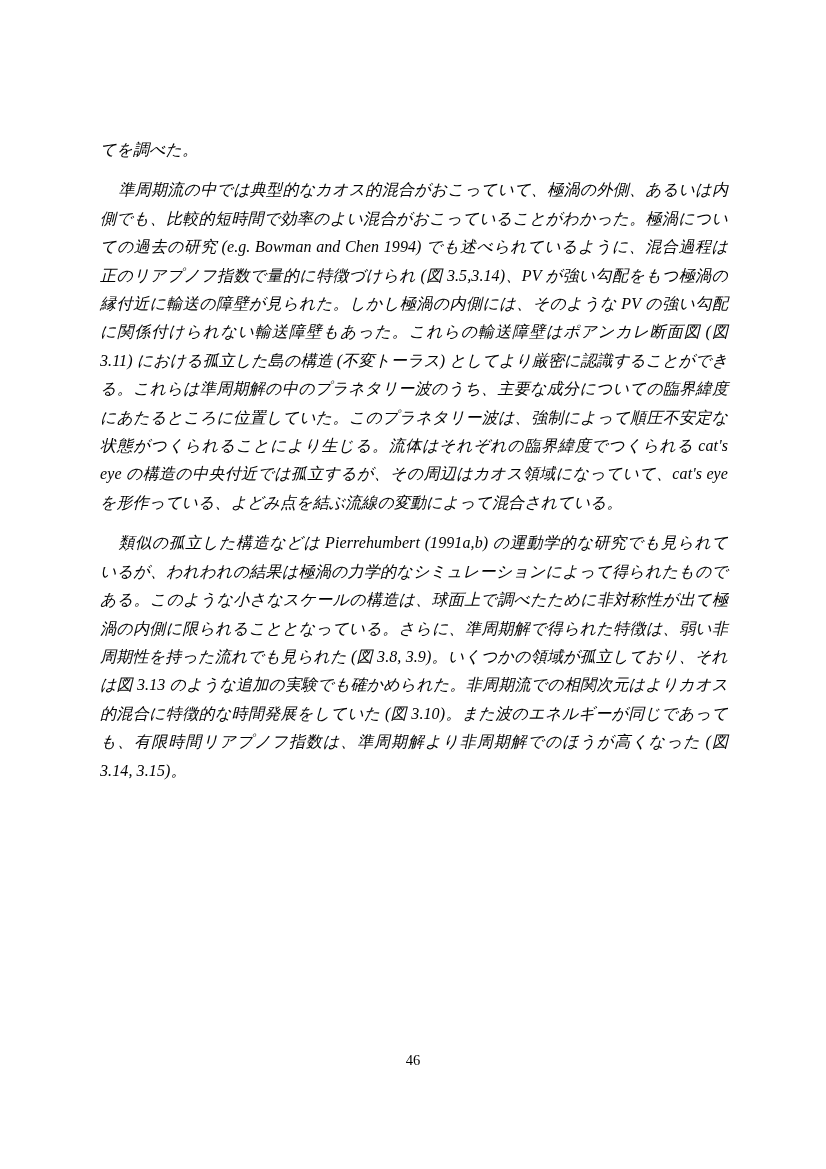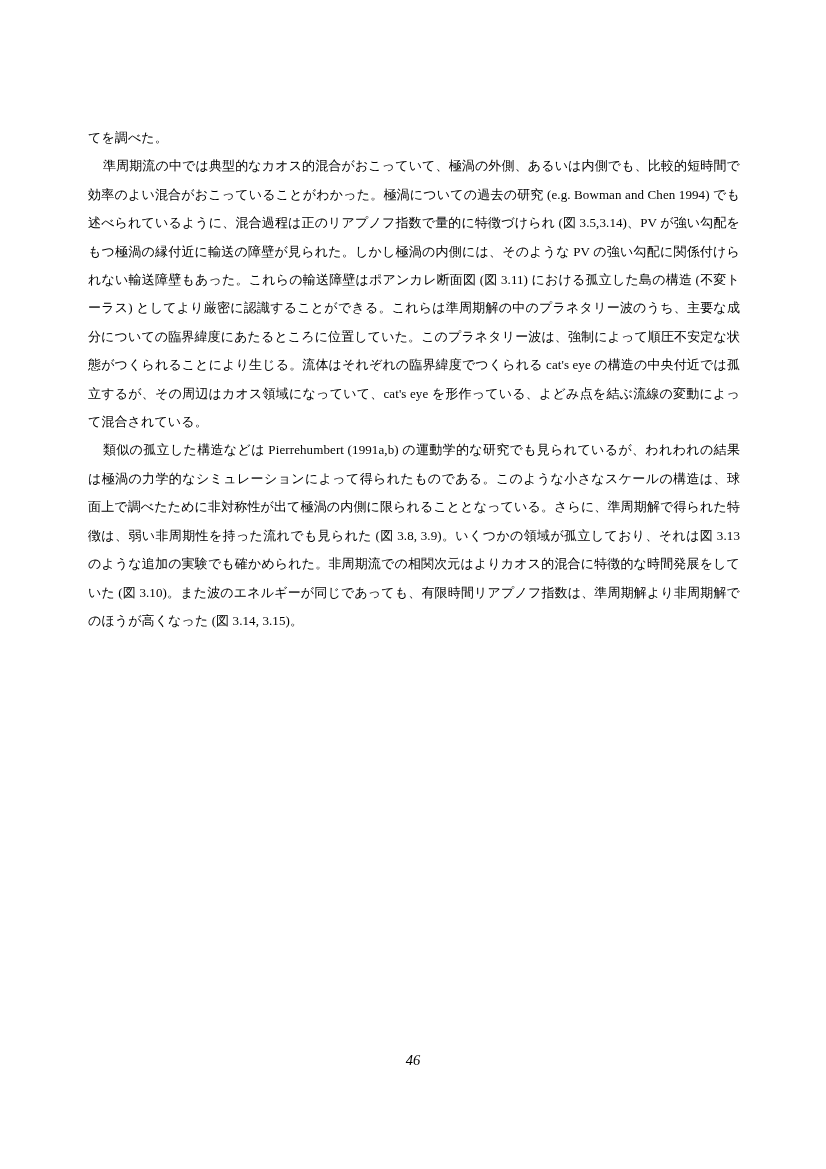--- a/index.html
+++ b/index.html
@@ -23,40 +23,40 @@
     height: 1169px;
     box-sizing: border-box;
   }
   .content {
     position: absolute;
     left: 88px;
     top: 124px;
     width: 652px;
   }
   p.para {
-    margin: 0;
-    font-size: 13px;
+    margin: 12px;
+    font-size: 16px;
     line-height: 28.4px;
     text-align: justify;
     text-justify: inter-ideograph;
     letter-spacing: 0.1px;
     word-spacing: 0px;
+    font-style: italic;
   }
   p.indent {
     text-indent: 1.15em;
   }
   .footer {
     position: absolute;
     left: 0;
     top: 1052px;
     width: 826px;
     text-align: center;
     font-size: 14.5px;
     font-family: "Liberation Serif", "DejaVu Serif", serif;
-    font-style: italic;
   }
 </style>
 </head>
 <body>
 
 <div class="page">
   <div class="content">
     <p class="para">てを調べた。</p>
     <p class="para indent">準周期流の中では典型的なカオス的混合がおこっていて、極渦の外側、あるいは内側でも、比較的短時間で効率のよい混合がおこっていることがわかった。極渦についての過去の研究 (e.g. Bowman and Chen 1994) でも述べられているように、混合過程は正のリアプノフ指数で量的に特徴づけられ (図 3.5,3.14)、PV が強い勾配をもつ極渦の縁付近に輸送の障壁が見られた。しかし極渦の内側には、そのような PV の強い勾配に関係付けられない輸送障壁もあった。これらの輸送障壁はポアンカレ断面図 (図 3.11) における孤立した島の構造 (不変トーラス) としてより厳密に認識することができる。これらは準周期解の中のプラネタリー波のうち、主要な成分についての臨界緯度にあたるところに位置していた。このプラネタリー波は、強制によって順圧不安定な状態がつくられることにより生じる。流体はそれぞれの臨界緯度でつくられる cat's eye の構造の中央付近では孤立するが、その周辺はカオス領域になっていて、cat's eye を形作っている、よどみ点を結ぶ流線の変動によって混合されている。</p>
     <p class="para indent">類似の孤立した構造などは Pierrehumbert (1991a,b) の運動学的な研究でも見られているが、われわれの結果は極渦の力学的なシミュレーションによって得られたものである。このような小さなスケールの構造は、球面上で調べたために非対称性が出て極渦の内側に限られることとなっている。さらに、準周期解で得られた特徴は、弱い非周期性を持った流れでも見られた (図 3.8, 3.9)。いくつかの領域が孤立しており、それは図 3.13 のような追加の実験でも確かめられた。非周期流での相関次元はよりカオス的混合に特徴的な時間発展をしていた (図 3.10)。また波のエネルギーが同じであっても、有限時間リアプノフ指数は、準周期解より非周期解でのほうが高くなった (図 3.14, 3.15)。</p>

